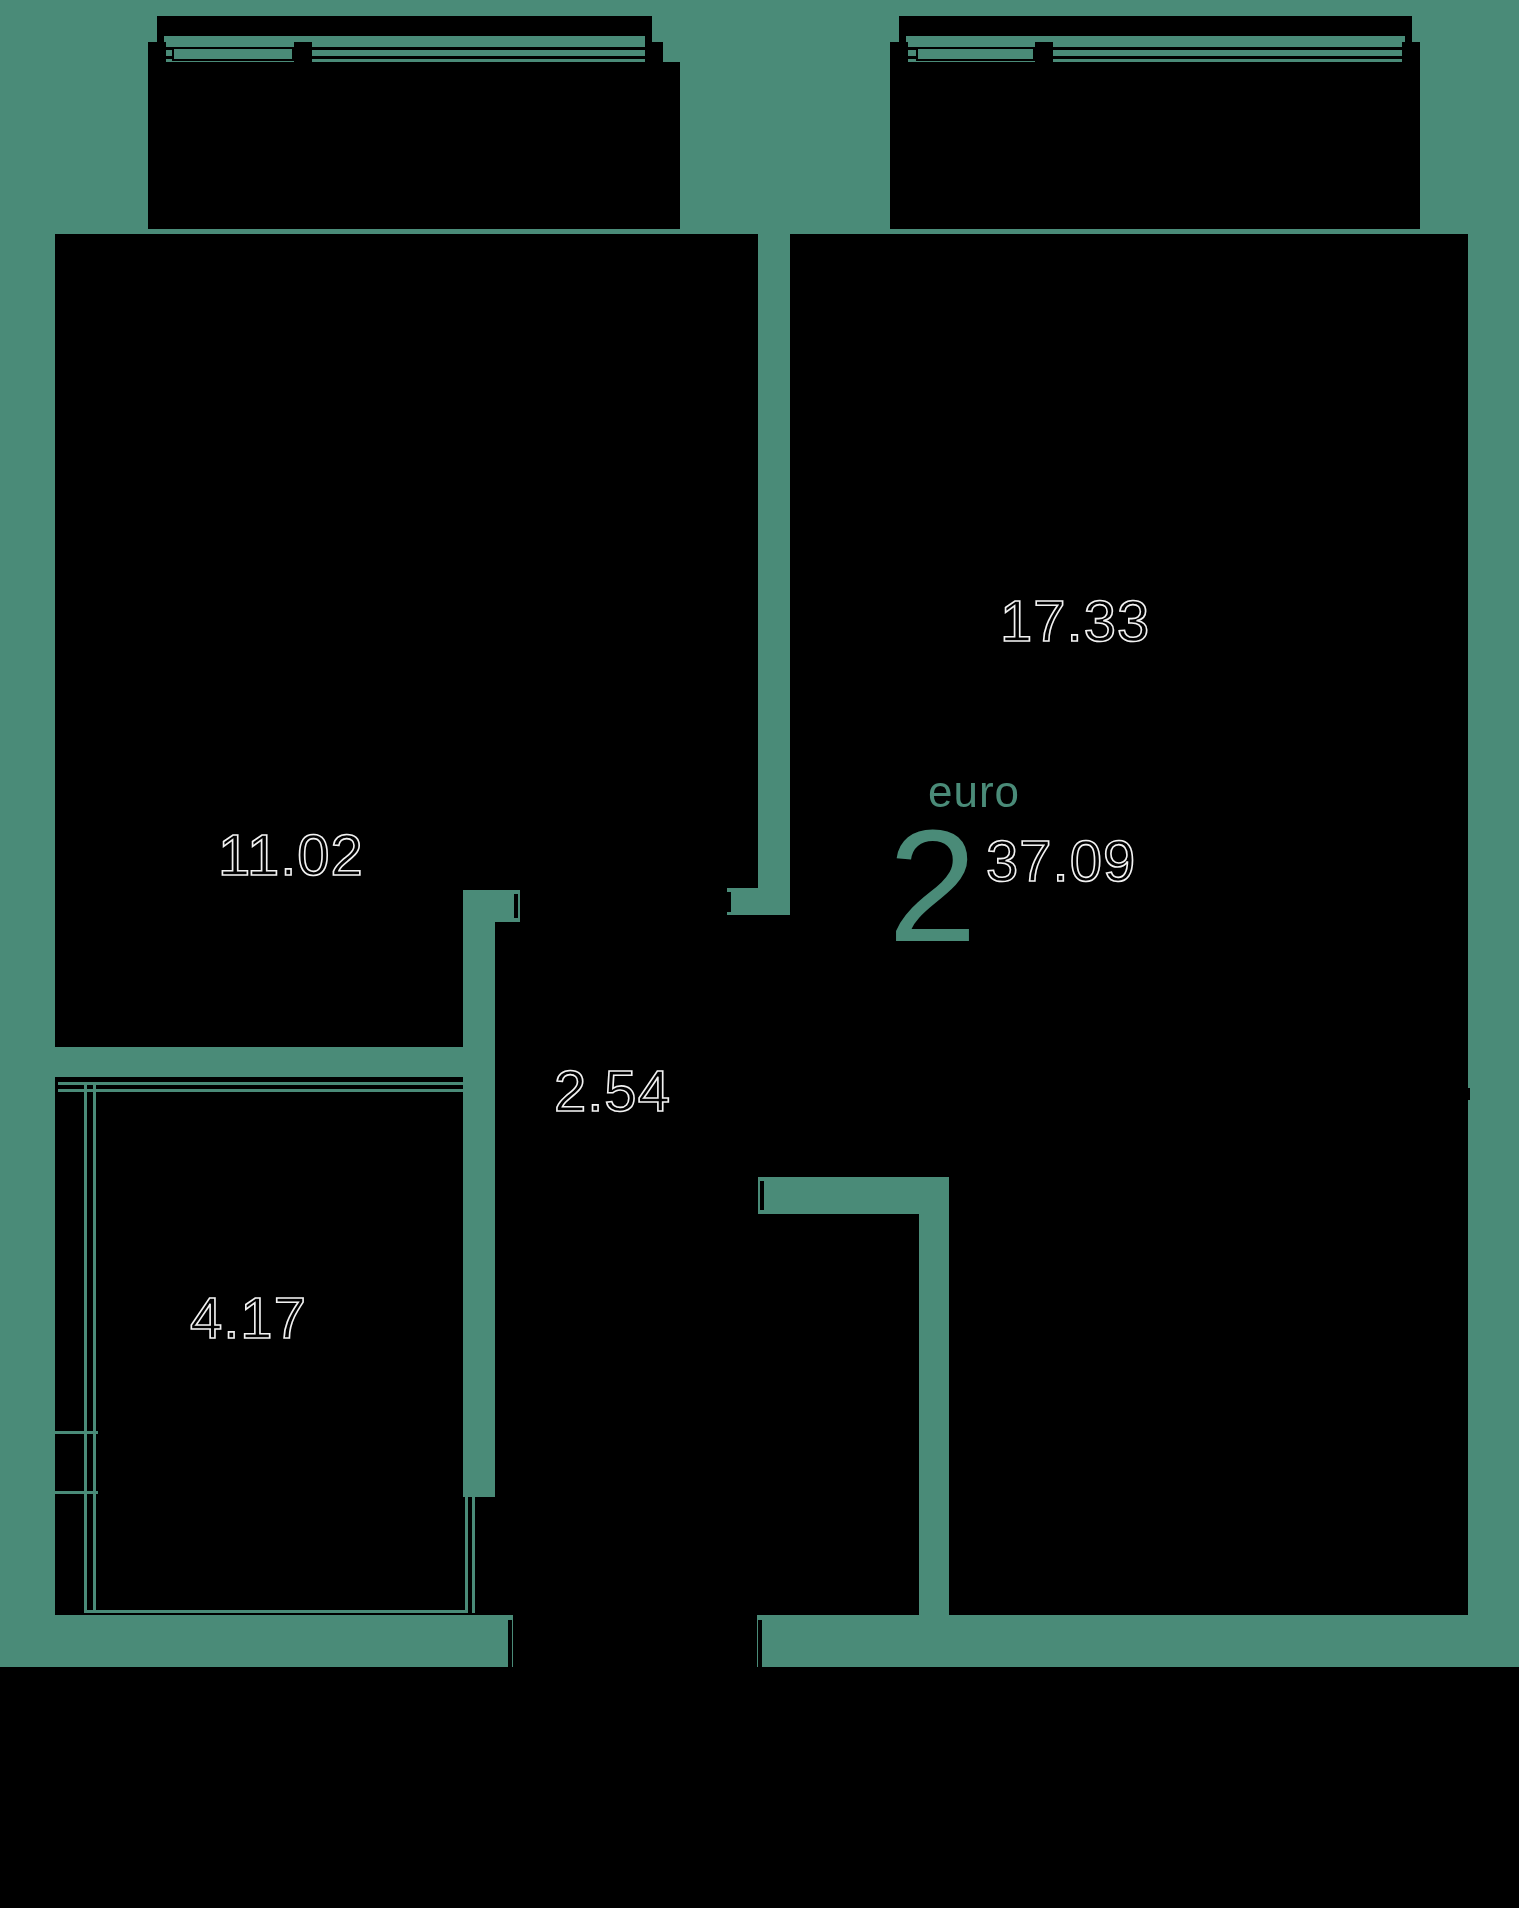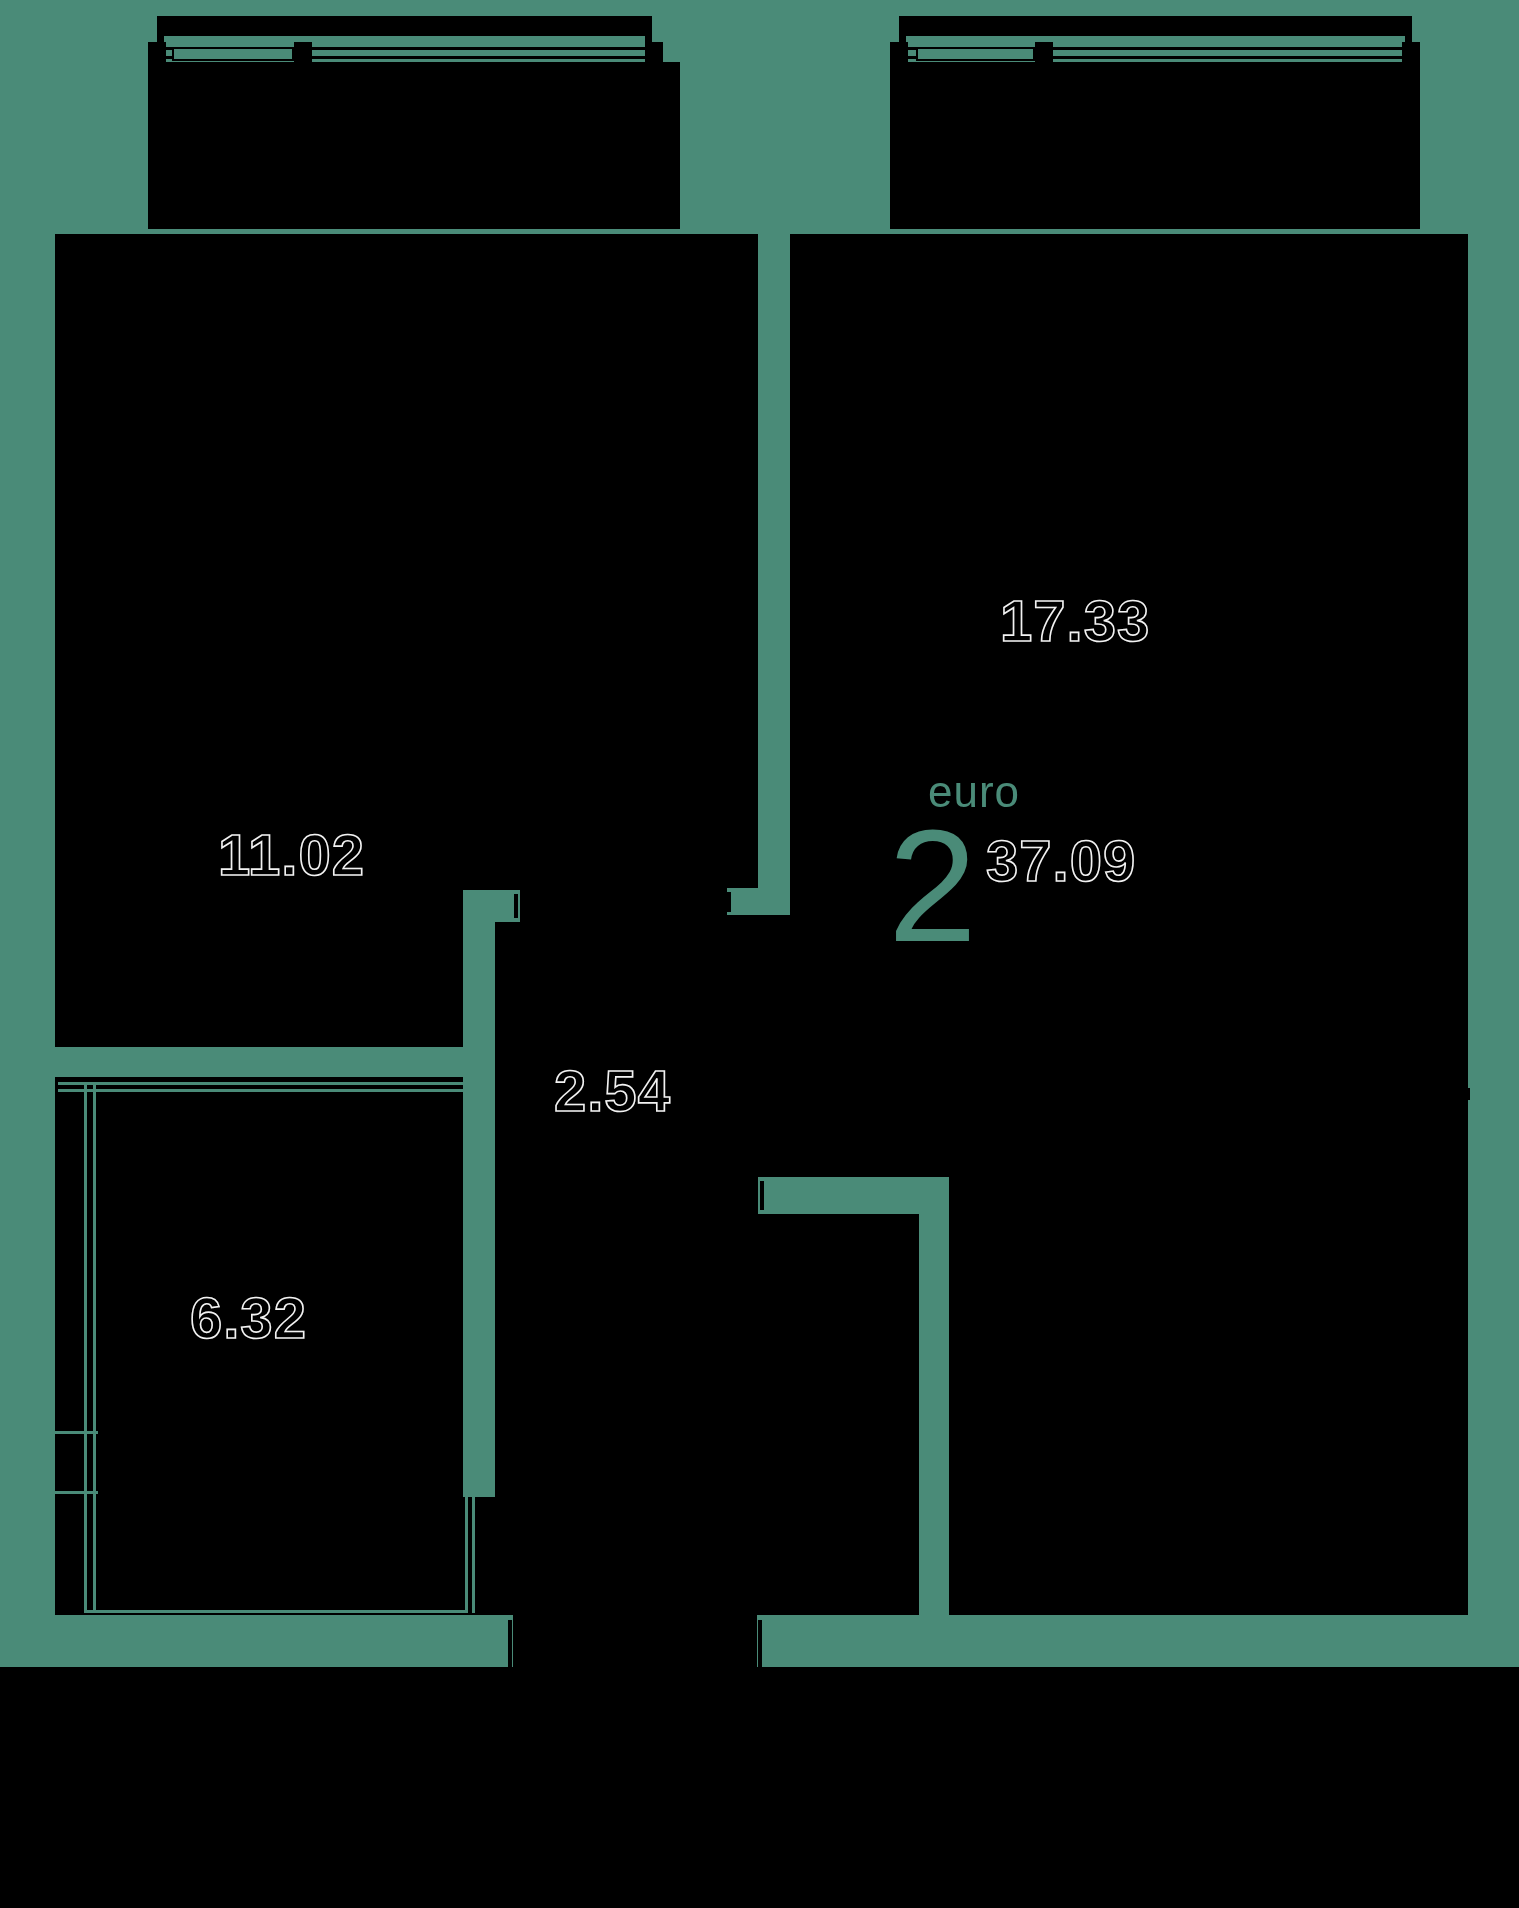--- a/index.html
+++ b/index.html
@@ -20,21 +20,20 @@
   .blk{background:var(--room-fill);}
   .teal{background:var(--background);}
   .area-label{
     position:absolute;
     color:transparent;
     -webkit-text-stroke:1.6px var(--label-outline);
     font-size:58px;
     letter-spacing:1px;
     line-height:1;
     white-space:nowrap;
-    font-weight:bold;
   }
   .accent-label{
     position:absolute;
     color:var(--accent);
     line-height:1;
     white-space:nowrap;
   }
   .sash{
     position:absolute;
     background:var(--background);
@@ -98,19 +97,19 @@
   <div class="abs blk" style="left:514px;top:894px;width:4px;height:24px;"></div>
   <div class="abs blk" style="left:727px;top:892px;width:4px;height:20px;"></div>
   <div class="abs blk" style="left:760px;top:1181px;width:4px;height:29px;"></div>
   <div class="abs blk" style="left:508px;top:1620px;width:4px;height:47px;"></div>
   <div class="abs blk" style="left:758px;top:1620px;width:4px;height:47px;"></div>
   <div class="abs blk" style="left:1464px;top:1088px;width:6px;height:12px;"></div>
 
   <div class="area-label" style="left:1000px;top:592px;">17.33</div>
   <div class="area-label" style="left:218px;top:786px;margin-top:40px;">11.02</div>
   <div class="area-label" style="left:554px;top:1062px;">2.54</div>
-  <div class="area-label" style="left:190px;top:1289px;">6.32</div>
+  <div class="area-label" style="left:190px;top:1289px;">4.17</div>
 
   <div class="accent-label" style="left:928px;top:770px;font-size:44px;letter-spacing:1px;">euro</div>
   <div class="accent-label" style="left:888px;top:806px;font-size:160px;">2</div>
   <div class="area-label" style="left:986px;top:832px;">37.09</div>
 
 </div>
 
 </body></html>

